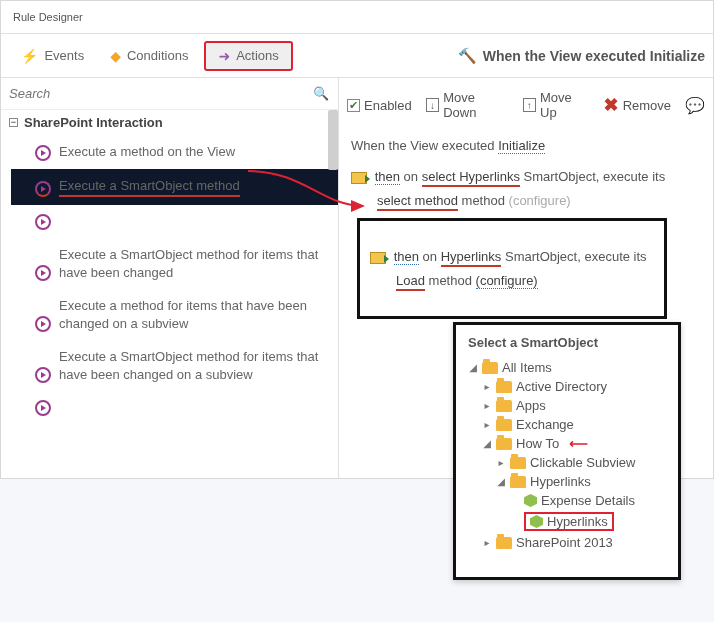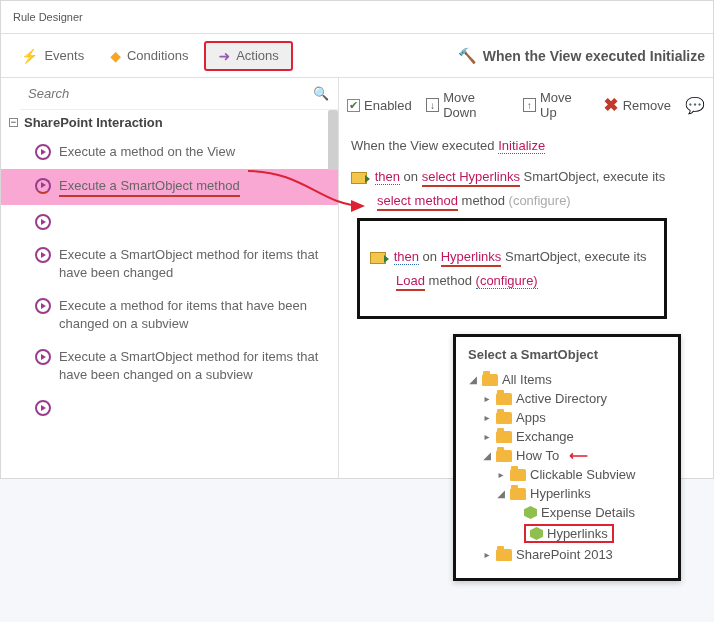--- a/index.html
+++ b/index.html
@@ -11,47 +11,47 @@
   .tab { display: flex; align-items: center; gap: 6px; padding: 6px 10px; cursor: pointer; color: #666; }
   .tab.actions { border: 2px solid #d23; background: #efefef; border-radius: 3px; padding: 5px 12px; }
   .tab .glyph { font-size: 14px; }
   .glyph-lightning { color: #f5a623; }
   .glyph-diamond { color: #f5a623; }
   .glyph-arrow-circle { color: #9b59b6; }
   .right-caption { margin-left: auto; display: flex; align-items: center; gap: 6px; padding-right: 8px; font-weight: 600; color: #555; font-size: 14px; }
   .gavel { font-size: 15px; }
   .main { display: flex; min-height: 400px; }
   .left { width: 338px; border-right: 1px solid #e0e0e0; background: #fff; display: flex; flex-direction: column; }
-  .search { display: flex; align-items: center; padding: 4px 8px; border-bottom: 1px solid #eee; margin-left: 19px; }
+  .search { display: flex; align-items: center; padding: 4px 8px; border-bottom: 1px solid #eee; }
   .search input { flex: 1; border: none; outline: none; font-style: italic; color: #999; padding: 4px 0; font-size: 13px; }
   .search .mag { color: #888; }
   .list-wrap { position: relative; overflow: hidden; flex: 1; }
   .scrollbar { position: absolute; right: 0; top: 0; width: 10px; height: 60px; background: #cfcfcf; border-radius: 2px; }
   .group-head { display: flex; align-items: center; gap: 6px; padding: 5px 8px; font-weight: 600; color: #444; }
   .group-head .box { width: 9px; height: 9px; border: 1px solid #888; display: inline-flex; align-items: center; justify-content: center; font-size: 9px; line-height: 1; color: #666; }
-  .action-item { display: flex; align-items: flex-start; gap: 8px; padding: 8px 10px 8px 34px; color: #666; line-height: 1.35; }
+  .action-item { display: flex; align-items: flex-end; gap: 8px; padding: 8px 10px 8px 24px; color: #666; line-height: 1.35; margin-left: 10px; }
   .action-item .circ { width: 16px; height: 16px; border-radius: 50%; border: 2px solid #9b3b8e; display: inline-flex; align-items: center; justify-content: center; flex: 0 0 16px; margin-top: 1px; }
   .action-item .circ::after { content: ""; width: 0; height: 0; border-left: 5px solid #9b3b8e; border-top: 3px solid transparent; border-bottom: 3px solid transparent; margin-left: 1px; }
-  .action-item.selected { background: #f9a8d4; }
+  .action-item.selected { background: #0f172a; }
   .action-item.selected span { border-bottom: 2px solid #c0392b; padding-bottom: 1px; }
   .right { flex: 1; background: #fff; padding: 8px 0 0 0; position: relative; }
   .right-toolbar { display: flex; gap: 14px; padding: 4px 8px 10px 8px; align-items: center; color: #555; }
   .rt-item { display: flex; align-items: center; gap: 4px; cursor: pointer; }
   .chk { width: 13px; height: 13px; border: 1px solid #6a9e5e; display: inline-flex; align-items: center; justify-content: center; color: #4a7a3a; font-size: 11px; }
   .mvd, .mvu { width: 14px; height: 14px; border: 1px solid #777; display: inline-flex; align-items: center; justify-content: center; font-size: 10px; color: #555; }
   .xrm { color: #c0392b; font-weight: bold; font-size: 18px; }
   .bubble { color: #4a7a3a; font-size: 16px; }
   .sentence-area { padding: 4px 16px 20px 12px; line-height: 1.8; color: #555; }
-  .sentence-area a { color: #be185d; text-decoration: none; border-bottom: 1px dotted #2a6fb5; }
+  .sentence-area a { color: #404040; text-decoration: none; border-bottom: 1px dotted #2a6fb5; }
   .u-red { border-bottom: 2px solid #c0392b !important; padding-bottom: 1px; }
   .row-icon { display: inline-block; width: 16px; height: 12px; background: #f3c54b; border: 1px solid #b98f1f; vertical-align: middle; margin-right: 4px; position: relative; }
   .row-icon::after { content: ""; position: absolute; right: -4px; top: 2px; width: 0; height: 0; border-left: 5px solid #3a7a3a; border-top: 4px solid transparent; border-bottom: 4px solid transparent; }
   .sent-indent { margin-left: 26px; }
   .config-box { border: 3px solid #111; padding: 24px 10px; margin: 6px 0 0 6px; width: 310px; }
-  .popup { position: absolute; left: 453px; top: 334px; width: 228px; border: 3px solid #111; background: #fff; padding: 10px 12px 14px 12px; box-shadow: 0 2px 6px rgba(0,0,0,0.2); }
+  .popup { position: absolute; left: 453px; top: 322px; width: 228px; border: 3px solid #111; background: #fff; padding: 10px 12px 25px 12px; box-shadow: 0 2px 6px rgba(0,0,0,0.2); }
   .popup h4 { font-size: 13px; font-weight: 600; color: #555; margin-bottom: 8px; }
   .tree { font-size: 13px; color: #555; }
   .tree-node { display: flex; align-items: center; gap: 4px; padding: 2px 0; white-space: nowrap; }
   .tree-node .tw { width: 10px; height: 10px; display: inline-flex; align-items: center; justify-content: center; font-size: 10px; color: #777; }
   .folder { width: 16px; height: 12px; background: #f3b73e; border-radius: 2px 2px 1px 1px; position: relative; display: inline-block; }
   .folder::before { content: ""; position: absolute; top: -3px; left: 1px; width: 7px; height: 3px; background: #f3b73e; border-radius: 1px 1px 0 0; }
   .cube { width: 13px; height: 13px; background: #8fbf4d; display: inline-block; clip-path: polygon(50% 0, 100% 25%, 100% 75%, 50% 100%, 0 75%, 0 25%); }
   .ind1 { padding-left: 14px; } .ind2 { padding-left: 28px; } .ind3 { padding-left: 42px; }
   .sel-box { border: 2px solid #d23; padding: 0 4px; display: inline-flex; align-items: center; gap: 4px; }
   .red-arrow-sm { color: #d23; font-weight: bold; margin-left: 6px; }

